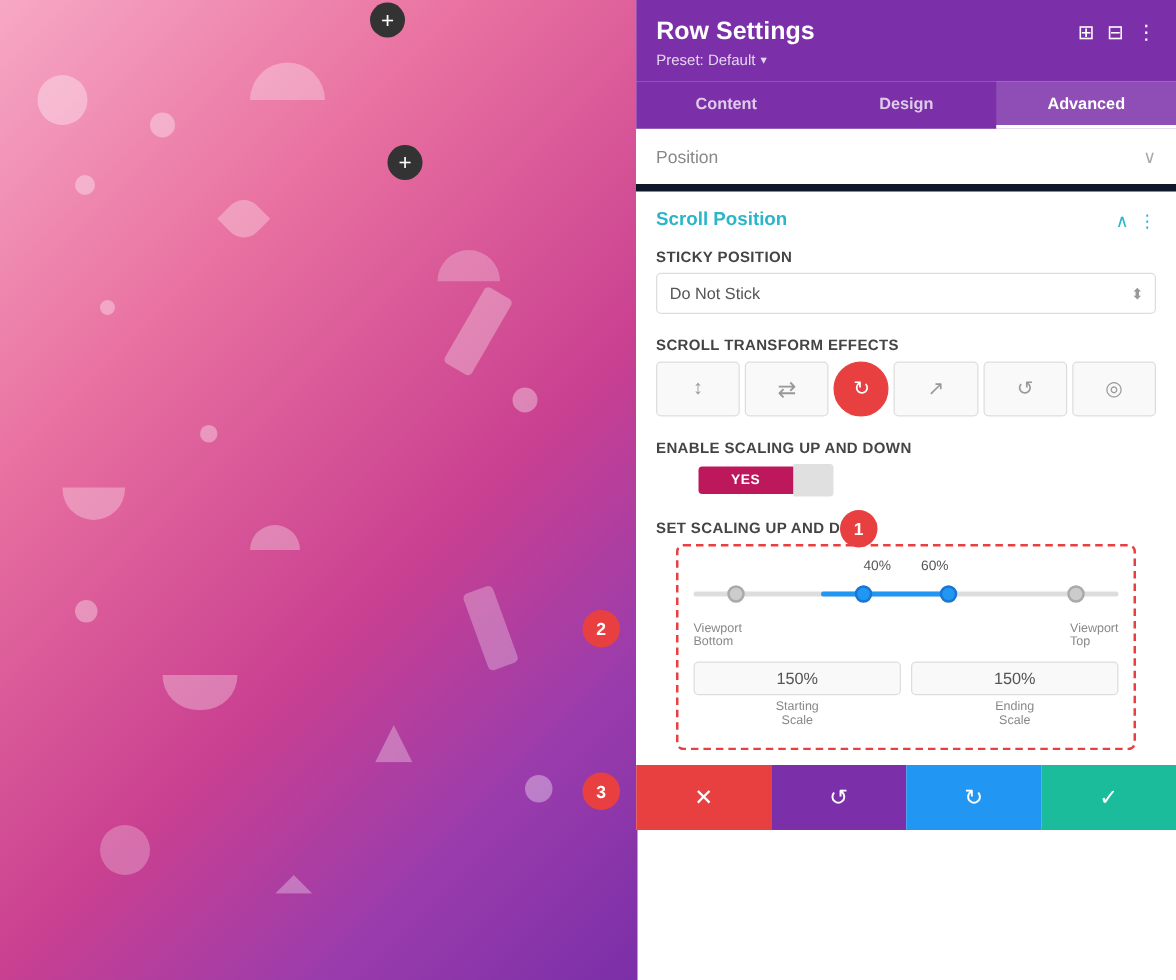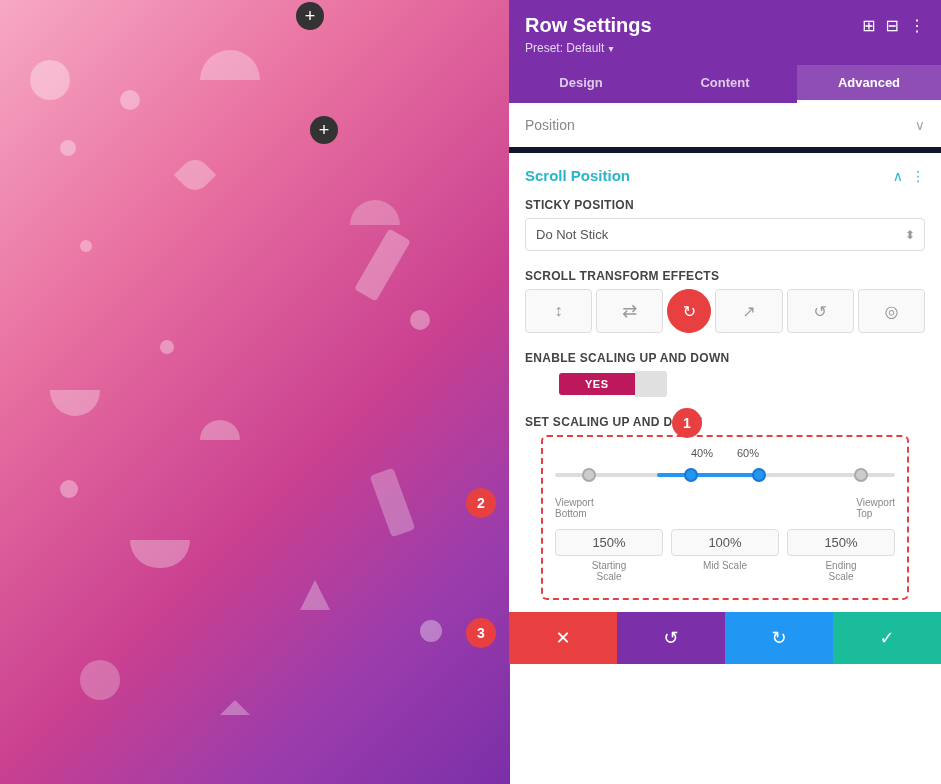--- a/index.html
+++ b/index.html
@@ -412,22 +412,22 @@
         <span>⋮</span>
       </div>
     </div>
     <div class="preset-label">
       <span>Preset: Default</span>
       <span class="chevron">▾</span>
     </div>
   </div>
 
   <div class="panel-tabs">
+    <div class="tab">Content</div>
     <div class="tab">Design</div>
-    <div class="tab">Content</div>
     <div class="tab active">Advanced</div>
   </div>
 
   <div class="panel-body">
 
     <div class="section">
       <div class="section-header-collapsed">
         <span class="section-label">Position</span>
         <span class="chevron-icon">∨</span>
       </div>
@@ -492,24 +492,20 @@
           <div class="viewport-labels">
             <span>Viewport<br>Bottom</span>
             <span>Viewport<br>Top</span>
           </div>
           <div class="scale-inputs-row">
             <div class="scale-input-group">
               <input type="text" value="150%" style="">
               <div class="scale-input-label">Starting<br>Scale</div>
             </div>
             <div class="scale-input-group">
-              <input type="text" value="100%" style="">
-              <div class="scale-input-label">Mid Scale</div>
-            </div>
-            <div class="scale-input-group">
               <input type="text" value="150%" style="">
               <div class="scale-input-label">Ending<br>Scale</div>
             </div>
           </div>
         </div>
       </div>
 
     </div>
   </div>
 

